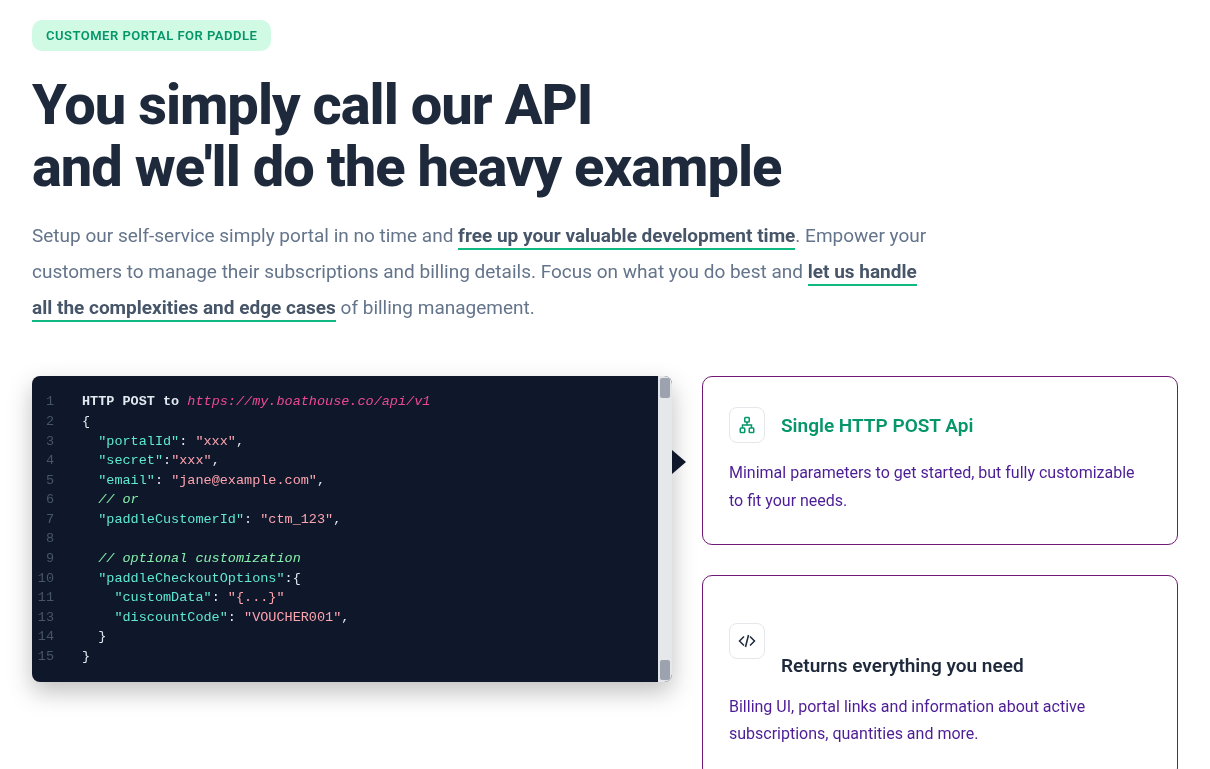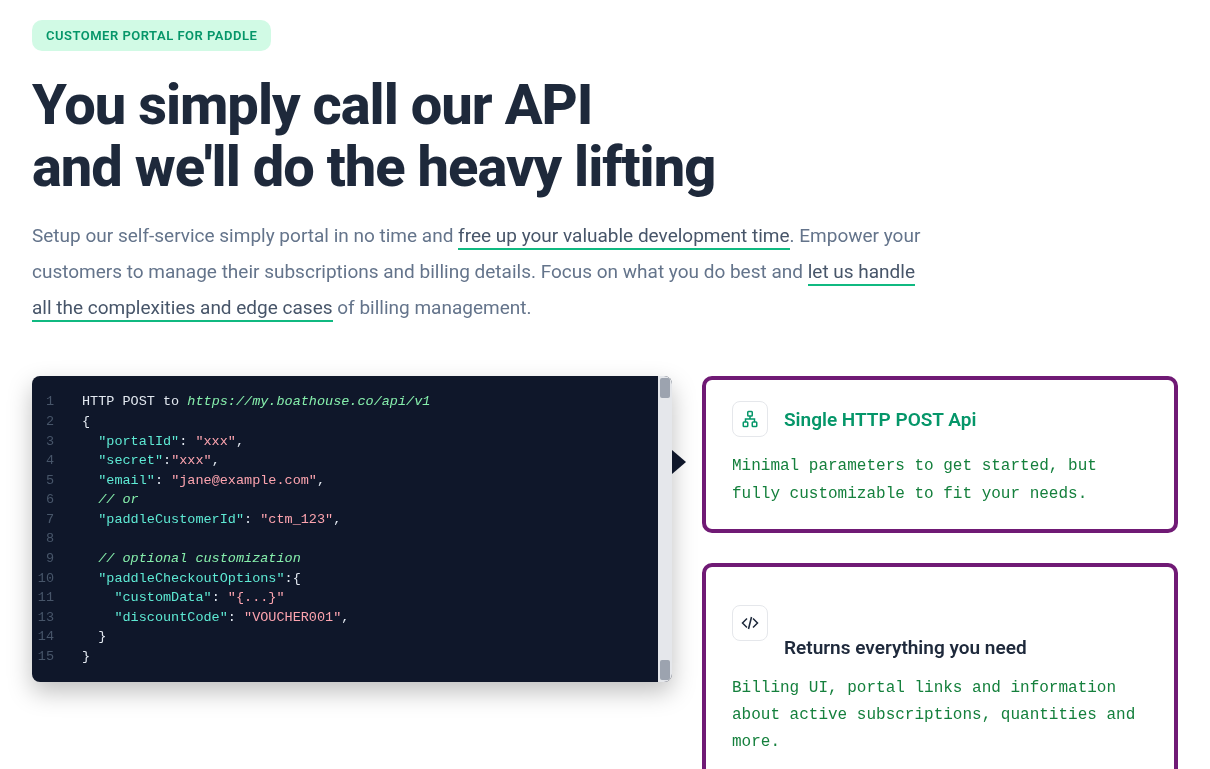--- a/index.html
+++ b/index.html
@@ -31,21 +31,21 @@
   }
   .lead {
     font-size: 19px;
     line-height: 1.9;
     color: #64748b;
     max-width: 900px;
     margin-bottom: 50px;
   }
   .underline-accent {
     color: #475569;
-    font-weight: 400;
+    font-weight: 700;
     border-bottom: 2px solid #10b981;
     padding-bottom: 1px;
   }
   .columns {
     display: flex;
     gap: 30px;
     align-items: flex-start;
   }
   .code-wrap {
     position: relative;
@@ -88,22 +88,22 @@
   }
   .line-num {
     width: 50px;
     text-align: right;
     padding-right: 28px;
     color: #475569;
     user-select: none;
     flex-shrink: 0;
   }
   .line-content { white-space: pre; }
-  .tok-kw { color: #e2e8f0; font-weight: 400; }
-  .tok-url { color: #86efac; font-style: italic; text-align: center; }
+  .tok-kw { color: #e2e8f0; font-weight: 700; }
+  .tok-url { color: #ec4899; font-style: italic; text-align: center; }
   .tok-key { color: #5eead4; }
   .tok-str { color: #fda4af; }
   .tok-punct { color: #e2e8f0; }
   .tok-comment { color: #86efac; font-style: italic; }
   .triangle {
     position: absolute;
     right: -14px;
     top: 74px;
     width: 0; height: 0;
     border-left: 14px solid #0f172a;
@@ -111,23 +111,23 @@
     border-bottom: 12px solid transparent;
     z-index: 2;
   }
   .cards {
     flex: 1;
     display: flex;
     flex-direction: column;
     gap: 30px;
   }
   .card {
-    border: 4px solid #701a75;
+    border: 1px solid #701a75;
     border-radius: 10px;
-    padding: 21px 26px;
+    padding: 30px 26px;
     background: #fff;
   }
   .card-head {
     display: flex;
     align-items: center;
     gap: 16px;
     margin-bottom: 16px;
   }
   .card-icon {
     width: 36px; height: 36px;
@@ -140,34 +140,33 @@
   }
   .card-title {
     font-size: 19px;
     font-weight: 600;
   }
   .card-title.accent { color: #059669; }
   .card-title.dark { color: #1e293b; margin-top: 48px; }
   .card-body {
     font-size: 16px;
     line-height: 1.7;
-    color: #15803d;
-    font-family: Liberation Mono, monospace;
+    color: #4c1d95;
   }
 </style>
 </head>
 <body>
 
 
 
 <div class="badge">CUSTOMER PORTAL FOR PADDLE</div>
 
 <h1>
   <span>You simply call our API</span><br>
-  <span>and we'll do the heavy lifting</span>
+  <span>and we'll do the heavy example</span>
 </h1>
 
 <p class="lead">
   <span>Setup our self-service simply portal in no time and </span><span class="underline-accent">free up your valuable development time</span><span>. Empower your customers to manage their subscriptions and billing details. Focus on what you do best and </span><span class="underline-accent">let us handle all the complexities and edge cases</span><span> of billing management.</span>
 </p>
 
 <div class="columns">
   <div class="code-wrap">
     <div class="triangle"></div>
     <div class="code-block">

